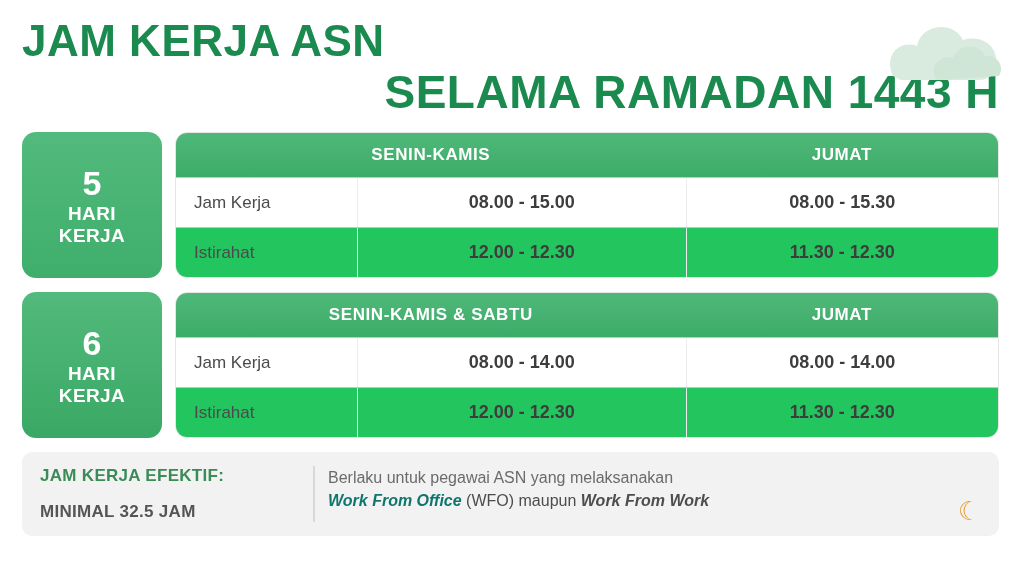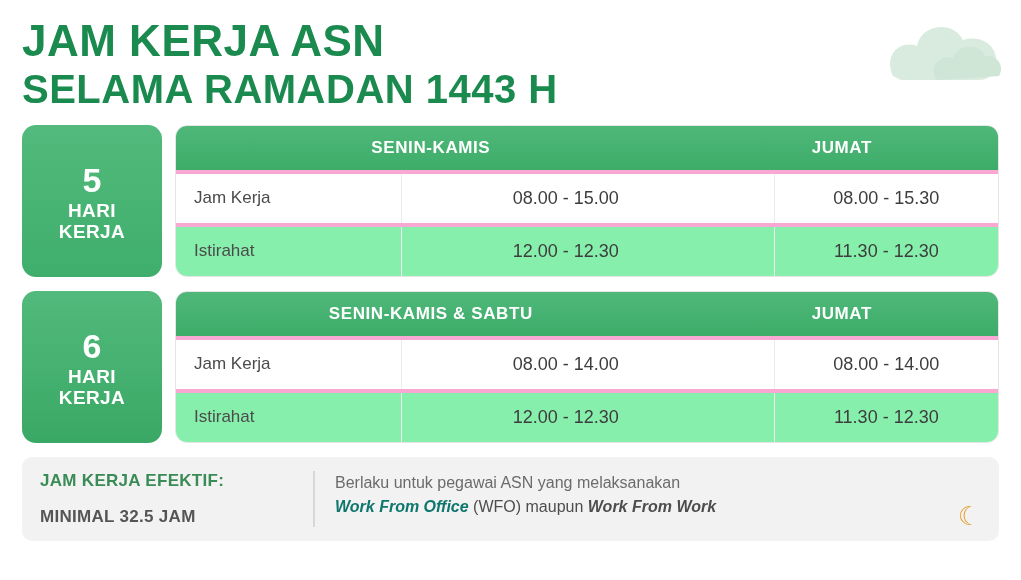--- a/index.html
+++ b/index.html
@@ -39,26 +39,27 @@
   }
   .title-line1 {
     font-size: 44px;
     font-weight: bold;
     color: #1a8a4f;
     letter-spacing: 0.5px;
     line-height: 1.06;
     margin: 0;
   }
   .title-line2 {
-    font-size: 40px;
+    font-size: 46px;
     font-weight: bold;
     color: #1a8a4f;
     letter-spacing: 0.5px;
     line-height: 1.12;
     margin: 2px 0 12px 0;
+    text-align: right;
   }
 
   .block {
     display: flex;
     align-items: stretch;
     margin-top: 14px;
     gap: 13px;
   }
 
   .days-badge {
@@ -111,64 +112,62 @@
     letter-spacing: 0.6px;
     text-align: center;
     padding: 12px 4px;
     box-sizing: border-box;
   }
   .th.first { flex: 0 0 62%; }
   .th.second { flex: 1 1 auto; }
 
   .trow {
     display: flex;
-    align-items: flex-start;
-    border-top: 4px solid #f9a8d4;
-    gap: 44px;
+    align-items: flex-end;
+    border-top: 1px solid #f9a8d4;
   }
   .trow:first-of-type { border-top: none; }
 
   .cell-label {
     flex: 0 0 22%;
     font-size: 17px;
     color: #4b4b4b;
     padding: 14px 0 14px 18px;
     box-sizing: border-box;
     display: flex;
     align-items: center;
   }
   .cell-val {
     flex: 0 0 40%;
     font-size: 18px;
-    font-weight: normal;
+    font-weight: bold;
     color: #3d3d3d;
     text-align: center;
     padding: 14px 0;
     box-sizing: border-box;
     display: flex;
     align-items: center;
     justify-content: center;
     border-left: 1px solid #ececec;
   }
   .cell-val.right {
     flex: 1 1 auto;
   }
-  .trow.alt { background: #86efac; }
+  .trow.alt { background: #22c55e; }
 
   .footer {
     margin-top: 14px;
     background: #f2f2f2;
     border-radius: 10px;
     display: flex;
     align-items: stretch;
     padding: 14px 18px;
     box-sizing: border-box;
     position: relative;
     min-height: 58px;
-    gap: 7px;
   }
   .footer-left {
     flex: 0 0 275px;
     padding-right: 14px;
     border-right: 2px solid #d8d8d8;
     box-sizing: border-box;
   }
   .footer-left-l1 {
     font-size: 17px;
     font-weight: bold;

